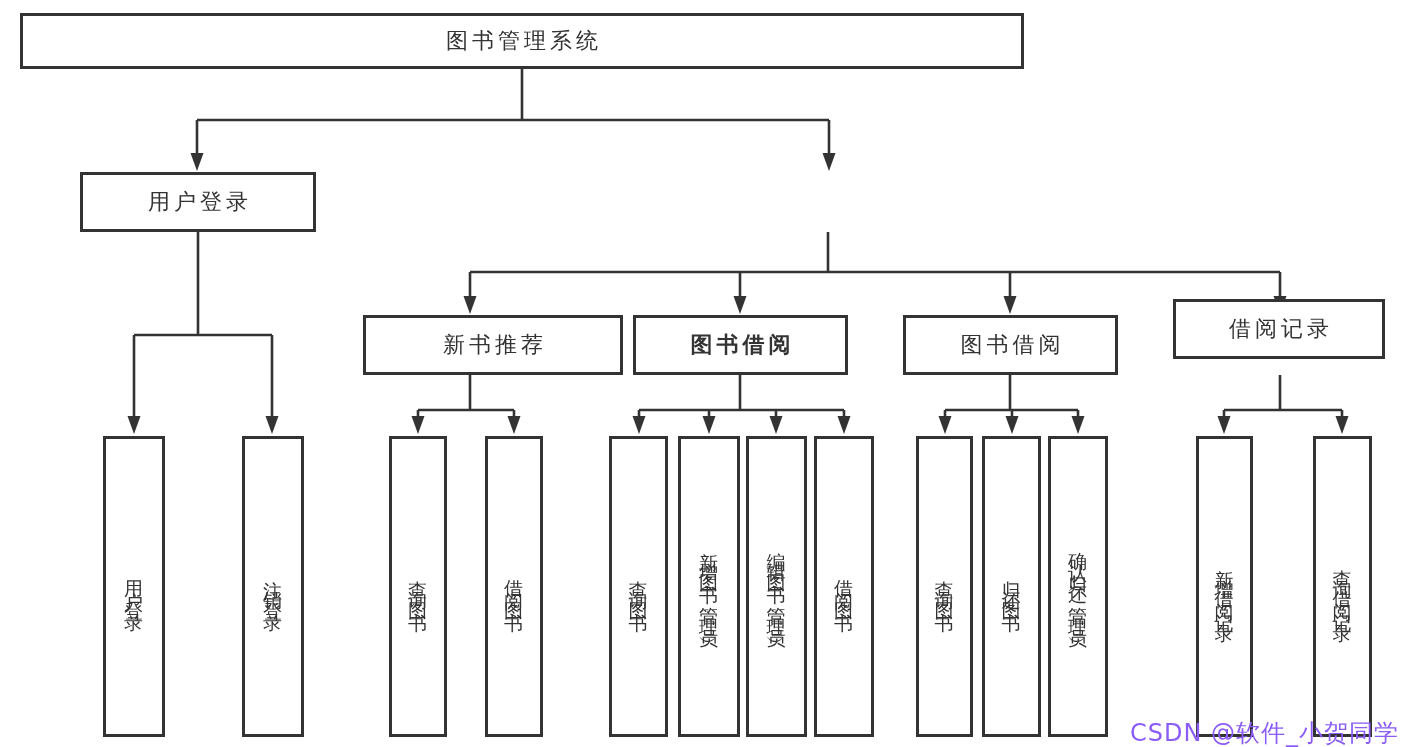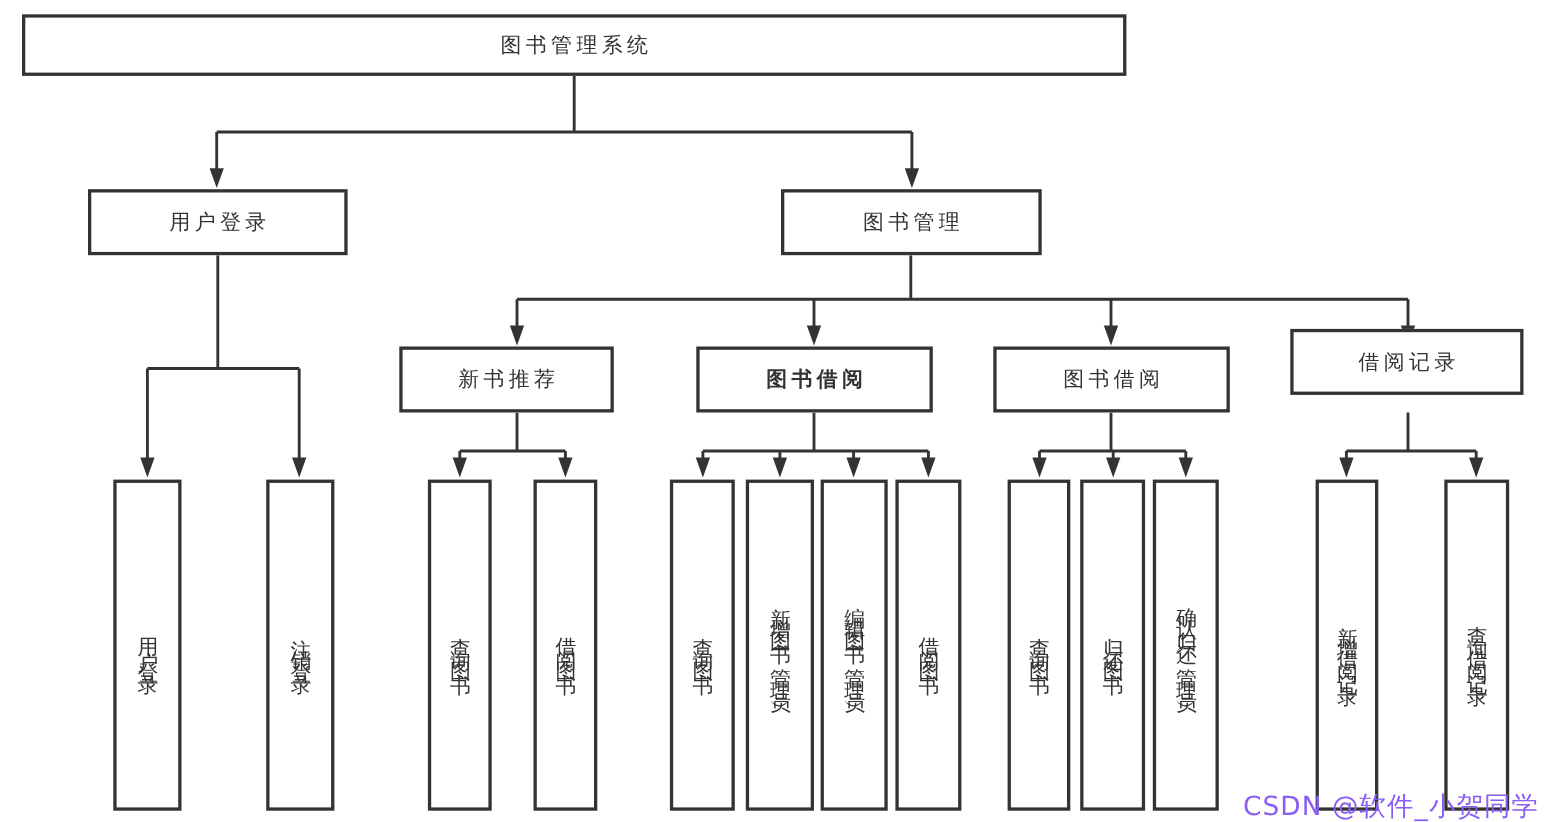--- a/index.html
+++ b/index.html
@@ -22,38 +22,38 @@
     box-sizing: border-box;
     border: 3px solid #333333;
     background: #ffffff;
     color: #333333;
     display: flex;
     align-items: center;
     justify-content: center;
     z-index: 2;
   }
   .h-box {
-    font-size: 19px;
+    font-size: 22px;
     letter-spacing: 4px;
     text-indent: 4px;
     white-space: nowrap;
   }
   .v-box {
     writing-mode: vertical-rl;
     font-size: 19px;
     letter-spacing: 11px;
     line-height: 1;
     top: 436px;
     height: 301px;
   }
   
   .root-box   { left: 20px;   top: 13px;  width: 1004px; height: 56px; }
   .n-login    { left: 80px;   top: 172px; width: 236px;  height: 60px; }
   .n-mgmt     { left: 710px;  top: 172px; width: 237px;  height: 60px; }
-  .g-newbook  { left: 363px;  top: 315px; width: 195px;  height: 60px; }
+  .g-newbook  { left: 363px;  top: 315px; width: 260px;  height: 60px; }
   .g-borrow   { left: 633px;  top: 315px; width: 215px;  height: 60px; font-weight: bold; }
   .g-current  { left: 903px;  top: 315px; width: 215px;  height: 60px; }
   .g-records  { left: 1173px; top: 299px; width: 212px;  height: 60px; }
   .l-0a { left: 103px;  width: 62px; }
   .l-0b { left: 242px;  width: 62px; }
   .l-1a { left: 389px;  width: 58px; }
   .l-1b { left: 485px;  width: 58px; }
   .l-2a { left: 609px;  width: 59px; }
   .l-2b { left: 678px;  width: 62px; }
   .l-2c { left: 746px;  width: 61px; }
@@ -120,21 +120,20 @@
     <g>
       <path class="line" d="M1280 375 V410 M1224 410 H1342 M1224 410 V426 M1342 410 V426"></path>
       <polygon class="arrow" points="1217.5,416 1230.5,416 1224,434"></polygon>
       <polygon class="arrow" points="1335.5,416 1348.5,416 1342,434"></polygon>
     </g>
   </svg>
 
   <div class="box h-box root-box">图书管理系统</div>
 
   <div class="box h-box n-login">用户登录</div>
-  <div class="box h-box n-mgmt">图书管理</div>
 
   <div class="box h-box g-newbook">新书推荐</div>
   <div class="box h-box g-borrow">图书借阅</div>
   <div class="box h-box g-current">图书借阅</div>
   <div class="box h-box g-records">借阅记录</div>
 
   <div class="box v-box l-0a">用户登录</div>
   <div class="box v-box l-0b">注销登录</div>
 
   <div class="box v-box l-1a">查询图书</div>

